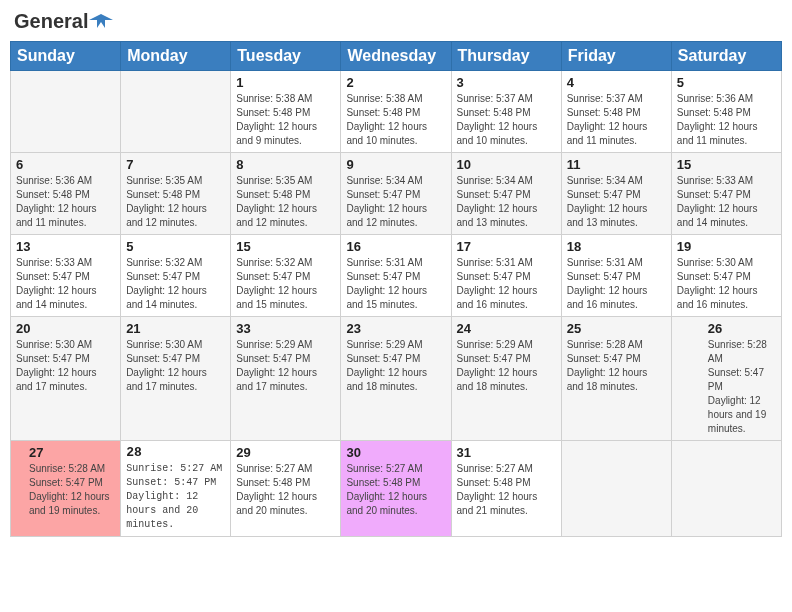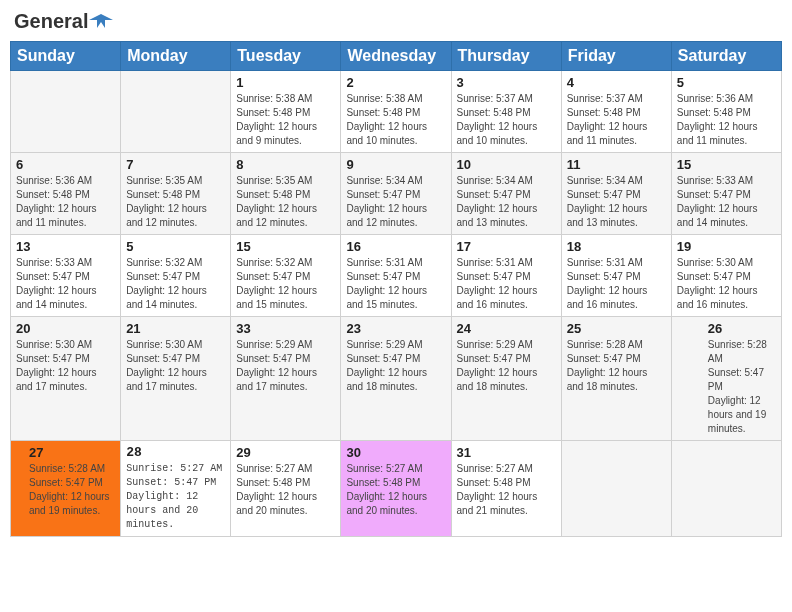--- a/index.html
+++ b/index.html
@@ -221,21 +221,21 @@
         <td style="background: rgb(245, 245, 245);">
           <span class="day-number">25</span>
           <div class="day-info">Sunrise: 5:28 AM<br>Sunset: 5:47 PM<br>Daylight: 12 hours and 18 minutes.</div>
         </td>
         <td style="background: rgb(245, 245, 245); padding-left: 36px;">
           <span class="day-number">26</span>
           <div class="day-info">Sunrise: 5:28 AM<br>Sunset: 5:47 PM<br>Daylight: 12 hours and 19 minutes.</div>
         </td>
       </tr>
       <tr>
-        <td style="background: #f97316; padding-left: 18px;">
+        <td style="background: #fca5a5; padding-left: 18px;">
           <span class="day-number">27</span>
           <div class="day-info">Sunrise: 5:28 AM<br>Sunset: 5:47 PM<br>Daylight: 12 hours and 19 minutes.</div>
         </td>
         <td style="background: rgb(255, 255, 255); font-family: Liberation Mono, monospace;">
           <span class="day-number">28</span>
           <div class="day-info">Sunrise: 5:27 AM<br>Sunset: 5:47 PM<br>Daylight: 12 hours and 20 minutes.</div>
         </td>
         <td style="background: rgb(255, 255, 255);">
           <span class="day-number">29</span>
           <div class="day-info">Sunrise: 5:27 AM<br>Sunset: 5:48 PM<br>Daylight: 12 hours and 20 minutes.</div>

